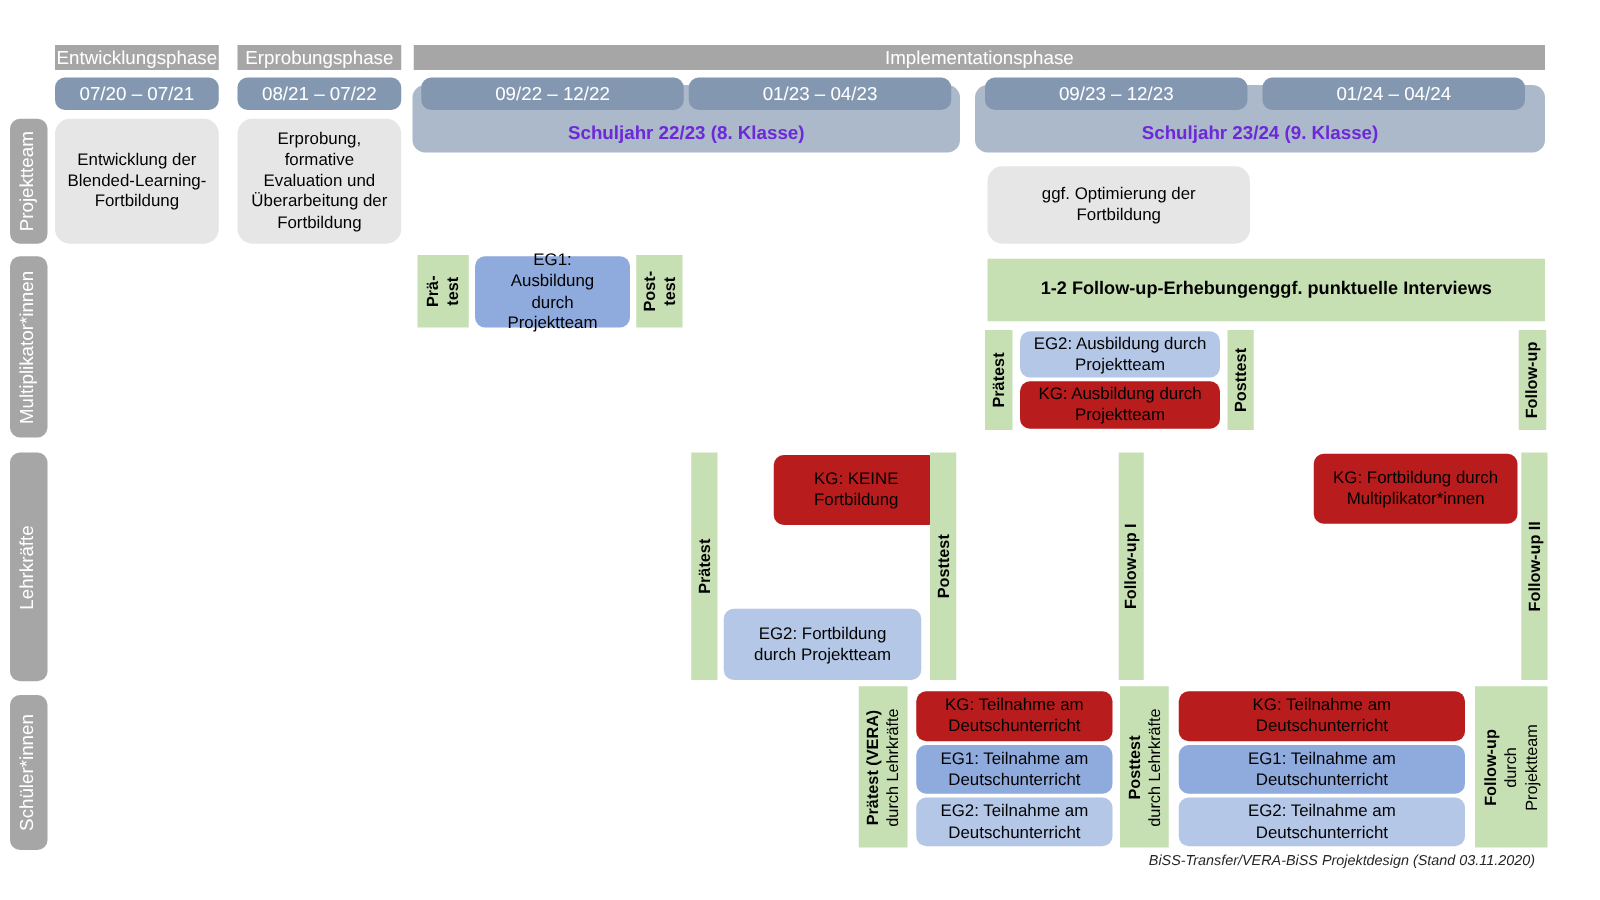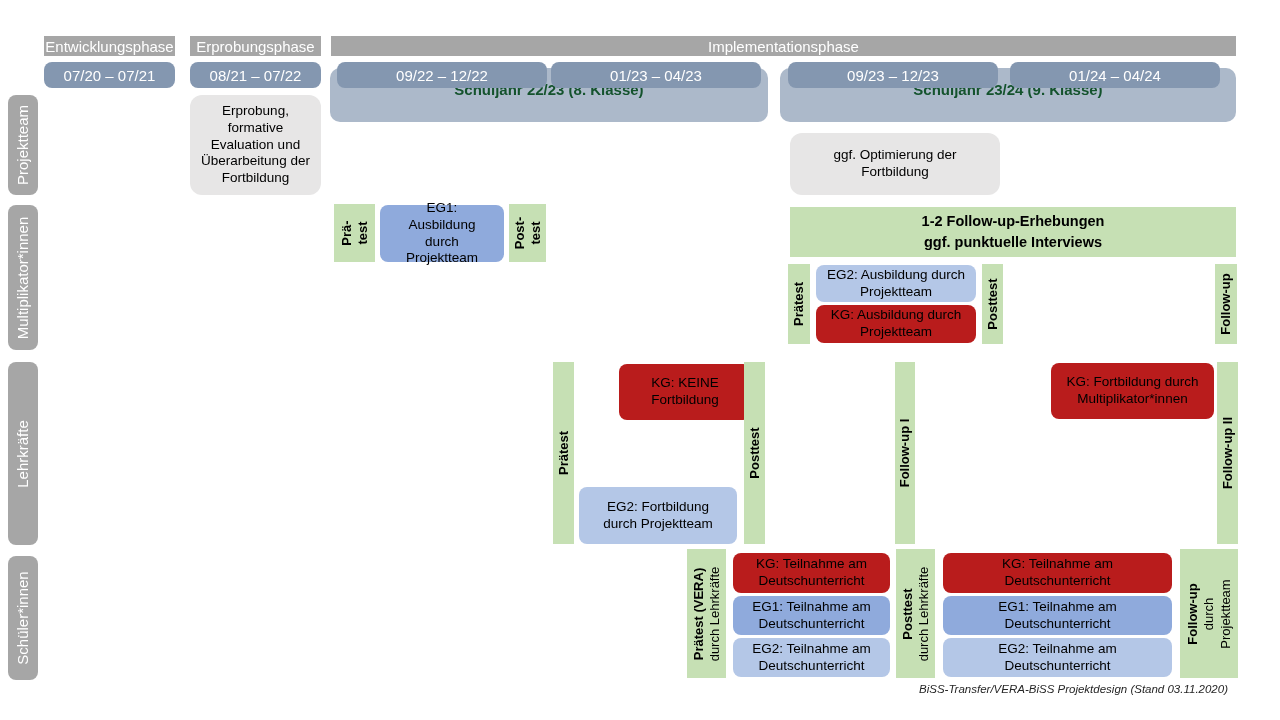--- a/index.html
+++ b/index.html
@@ -6,32 +6,32 @@
   #slide{
     position:relative;width:1280px;height:720px;background:#ffffff;overflow:hidden;
     font-family:"Liberation Sans",sans-serif;color:#000;
   }
   .abs{position:absolute;box-sizing:border-box;}
   
   .phasebar{background:#a6a6a6;color:#fff;font-size:15px;display:flex;align-items:center;justify-content:center;}
   
   .datebar{background:#8497b0;color:#fff;font-size:15px;border-radius:8px;display:flex;align-items:center;justify-content:center;z-index:3;}
   
-  .sybar{background:#acb9ca;border-radius:10px;color:#14532d;font-weight:bold;font-size:15px;display:flex;align-items:flex-end;justify-content:center;padding-bottom:24px;z-index:1;}
+  .sybar{background:#acb9ca;border-radius:10px;color:#6d28d9;font-weight:bold;font-size:15px;display:flex;align-items:flex-end;justify-content:center;padding-bottom:7px;z-index:1;}
   
   .rowlabel{background:#a6a6a6;border-radius:8px;color:#fff;}
   
   .box{border-radius:8px;display:flex;align-items:center;justify-content:flex-start;text-align:center;font-size:13.5px;line-height:1.25;}
   .graybig{background:#e7e6e6;border-radius:12px;}
   .kg{background:#b91c1c;}
   .eg1{background:#8faadc;}
   .eg2{background:#b4c7e7;}
   
   .green{background:#c6e0b4;}
-  .banner{display:flex;flex-direction:column;align-items:center;justify-content:center;font-weight:bold;font-size:14.5px;line-height:1.45;text-align:left;}
+  .banner{display:flex;flex-direction:row;align-items:center;justify-content:center;font-weight:bold;font-size:14.5px;line-height:1.45;text-align:left;}
   
   .vwrap{overflow:visible;}
   .vtext{position:absolute;top:50%;left:50%;transform:translate(-50%,-50%) rotate(-90deg);white-space:nowrap;text-align:center;line-height:1.25;}
   .vtext.f13{font-size:13px;}
   .vtext.f15{font-size:15px;}
   .b{font-weight:bold;}
   .footer{font-style:italic;font-size:11.5px;color:#262626;white-space:nowrap;}
 </style>
 </head>
 <body>
@@ -80,20 +80,23 @@
   <div class="abs rowlabel vwrap" style="left:8px;top:205px;width:30px;height:145px;">
       <div class="vtext f15">Multiplikator*innen</div>
     </div>
   <div class="abs rowlabel vwrap" style="left:8px;top:362px;width:30px;height:183px;">
       <div class="vtext f15">Lehrkräfte</div>
     </div>
   <div class="abs rowlabel vwrap" style="left:8px;top:556px;width:30px;height:124px;">
       <div class="vtext f15">Schüler*innen</div>
     </div>
 
+  <div class="abs box graybig" style="left:44px;top:95px;width:131px;height:100px;padding:4px 8px;">
+      <span>Entwicklung der Blended-Learning-Fortbildung</span>
+    </div>
   <div class="abs box graybig" style="left:190px;top:95px;width:131px;height:100px;padding:4px 6px;">
       <span>Erprobung, formative Evaluation und Überarbeitung der Fortbildung</span>
     </div>
   <div class="abs box graybig" style="left:790px;top:133px;width:210px;height:62px;padding:4px 28px;">
       <span>ggf. Optimierung der Fortbildung</span>
     </div>
 
   <div class="abs green vwrap" style="left:334px;top:204px;width:41px;height:58px;">
     <div class="vtext f13 b">
       <div>Prä-</div>

